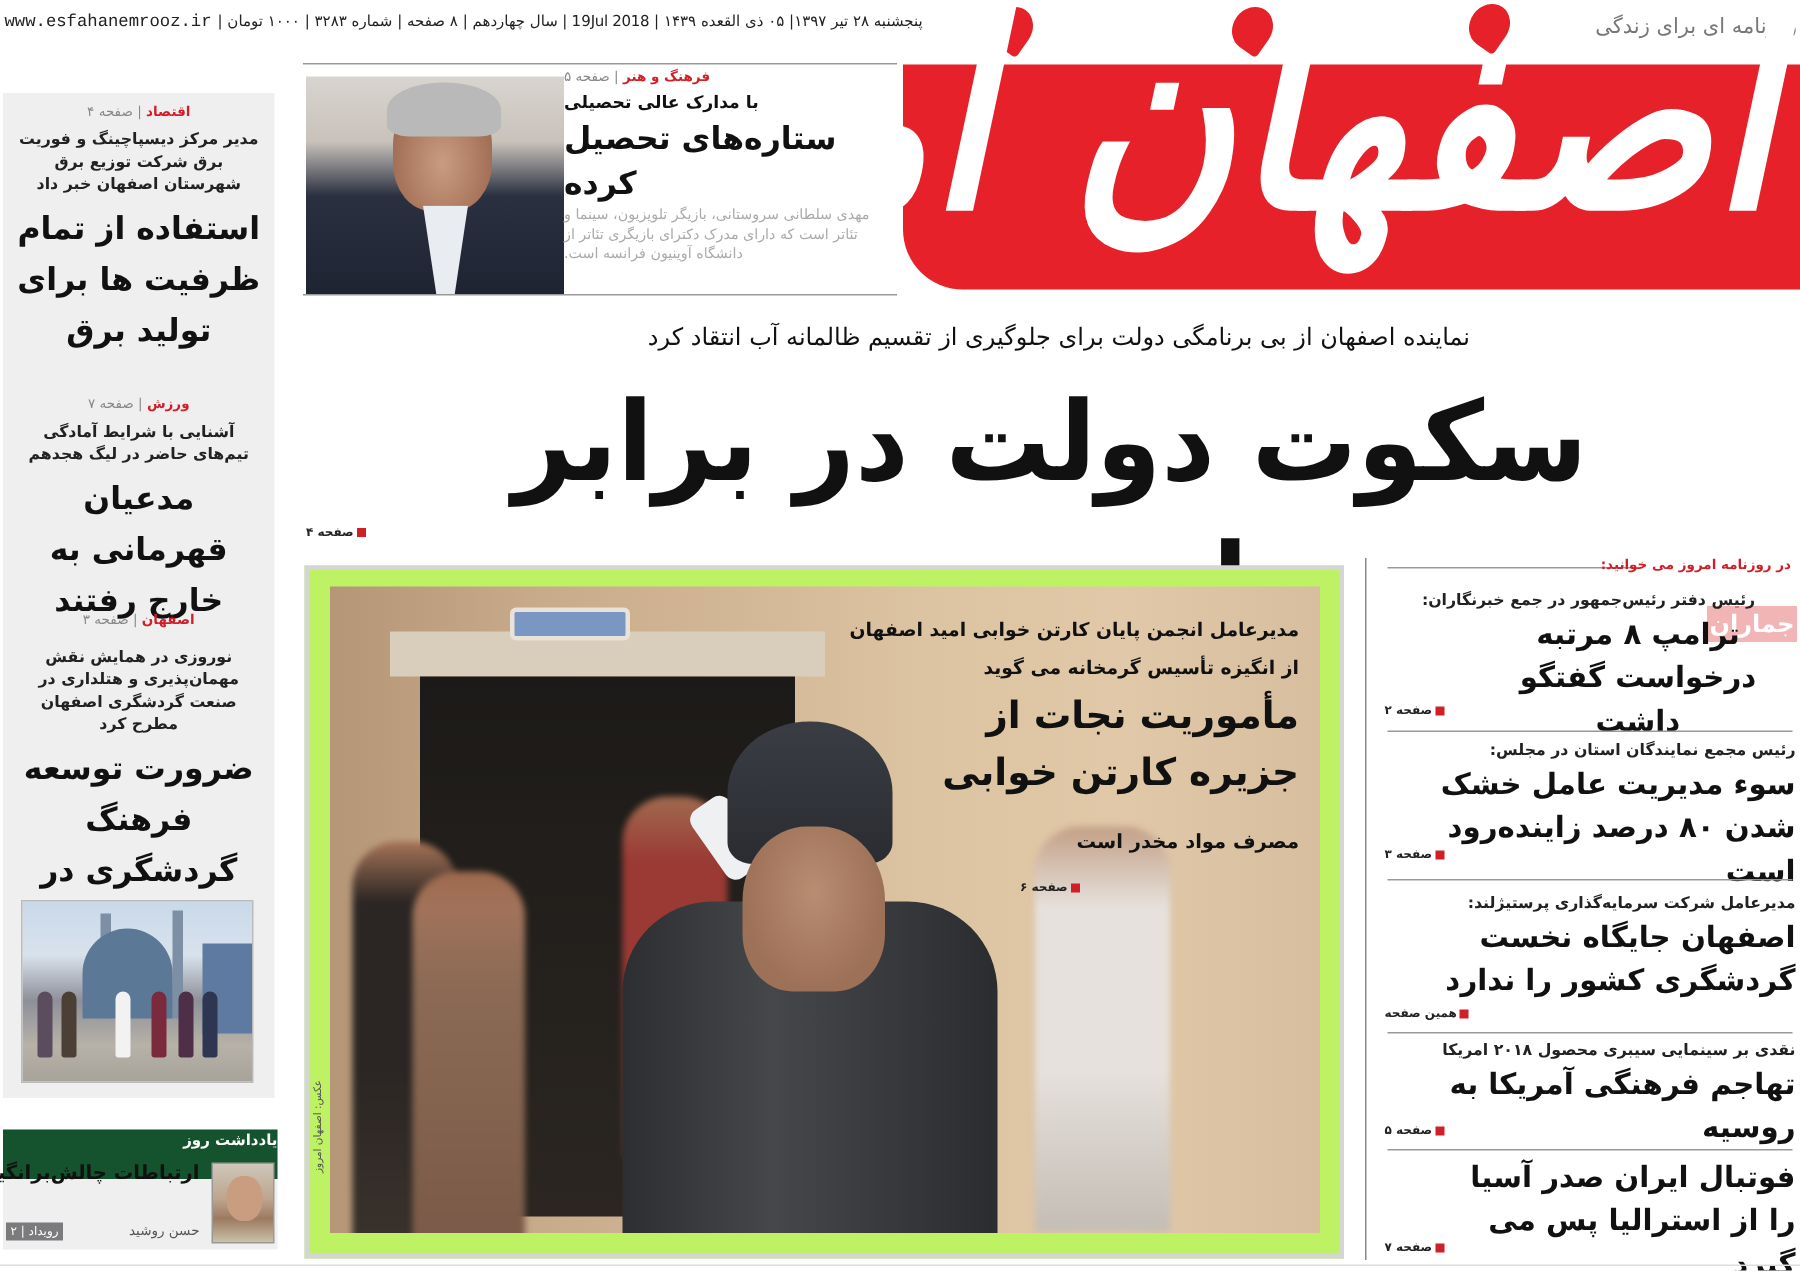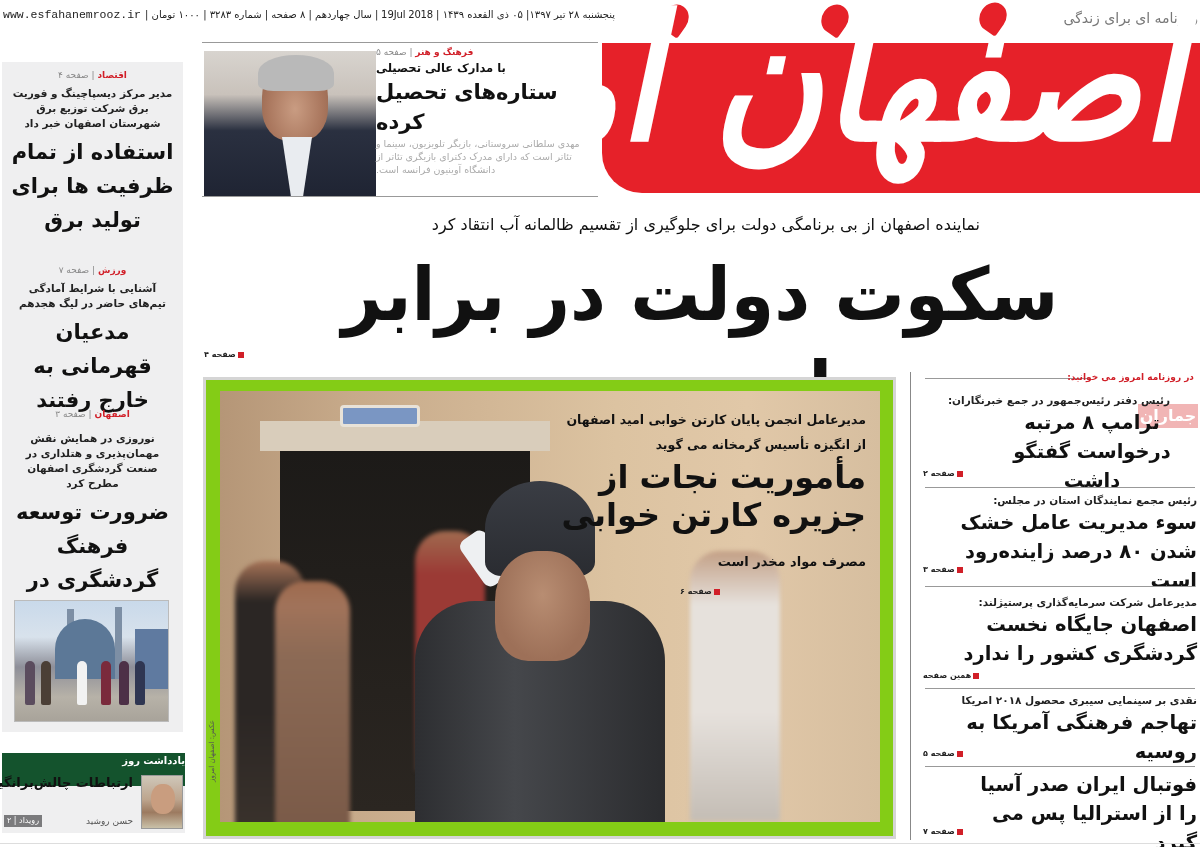--- a/index.html
+++ b/index.html
@@ -54,38 +54,38 @@
   .opinion-tag { position: absolute; left: 2px; top: 62px; height: 12px; background: #7b7b7d; color: #fff; font-size: 8px; padding: 0 3px; line-height: 12px; direction: rtl; }
 
   
   .main-kicker { position: absolute; left: 200px; top: 215px; width: 780px; text-align: right; direction: rtl; font-size: 16px; font-weight: normal; letter-spacing: -0.3px; }
   .main-headline { position: absolute; left: 230px; top: 252px; width: 940px; text-align: center; direction: rtl; font-size: 70px; font-weight: 900; font-family: "DejaVu Sans", sans-serif; letter-spacing: -2px; line-height: 90px; transform: scaleY(1.05); }
   .page-ref { font-size: 8px; color: #222; direction: rtl; white-space: nowrap; font-weight: bold; }
   .page-ref .sq { display: inline-block; width: 6px; height: 6px; background: #d11f28; margin-left: 2px; vertical-align: middle; }
   .main-pageref { position: absolute; left: 204px; top: 350px; }
 
   
-  .photo-frame { position: absolute; left: 203px; top: 377px; width: 693px; height: 462px; border: 3px solid #d5d5d5; background: #84cc16; }
+  .photo-frame { position: absolute; left: 203px; top: 377px; width: 693px; height: 462px; border: 3px solid #d5d5d5; background: #bef264; }
   .photo { position: absolute; left: 14px; top: 11px; width: 660px; height: 431px; overflow: hidden;
            background: linear-gradient(90deg,#b59677 0%,#c7aa8a 20%,#dcc3a1 60%,#e1c8a8 80%,#d6be9f 100%); }
   .photo .door { position: absolute; left: 60px; top: 60px; width: 250px; height: 360px; background: linear-gradient(180deg,#1c1a18,#2b2621); }
   .photo .doorframe { position: absolute; left: 40px; top: 30px; width: 290px; height: 30px; background: #d9cdbb; }
   .photo .sign { position: absolute; left: 120px; top: 14px; width: 80px; height: 22px; background: #7a96c3; border: 3px solid #e8e2d8; border-radius: 4px; }
   .photo .bg-man1 { position: absolute; left: 15px; top: 170px; width: 70px; height: 270px; background: linear-gradient(180deg,#a67357 0%,#2b2624 15%,#2b2624 55%,#3a322c 100%); border-radius: 30px 30px 0 0; filter: blur(2px); }
   .photo .bg-man2 { position: absolute; left: 55px; top: 190px; width: 75px; height: 250px; background: linear-gradient(180deg,#9e6a4e 0%,#a1735a 10%,#8c6a55 30%,#7a5a48 100%); border-radius: 30px 30px 0 0; filter: blur(2px); }
   .photo .bg-man3 { position: absolute; left: 195px; top: 140px; width: 70px; height: 240px; background: linear-gradient(180deg,#a06a4f 0%,#9b3a35 18%,#9b3a35 50%,#4a3a34 100%); border-radius: 30px 30px 0 0; filter: blur(2px); }
   .photo .bg-man4 { position: absolute; left: 470px; top: 160px; width: 90px; height: 270px; background: linear-gradient(180deg,#c3a086 0%,#e6e1dc 20%,#e6e1dc 60%,#c4bdb5 100%); border-radius: 30px 30px 0 0; filter: blur(2px); }
   .photo .man { position: absolute; left: 195px; top: 90px; width: 250px; height: 341px; }
   .photo .jacket { position: absolute; left: 0; top: 120px; width: 250px; height: 230px; background: linear-gradient(90deg,#2d2e31 0%,#45474b 40%,#2b2c2f 100%); border-radius: 60px 60px 0 0; }
   .photo .beanie { position: absolute; left: 70px; top: 0; width: 110px; height: 95px; background: linear-gradient(180deg,#3a3d44,#2a2c31); border-radius: 50% 50% 15% 15%; }
   .photo .hands { position: absolute; left: 80px; top: 70px; width: 95px; height: 110px; background: radial-gradient(ellipse at 50% 40%, #b88d72 0%, #9d7058 70%); border-radius: 45% 45% 35% 35%; }
   .photo .bottle { position: absolute; left: 55px; top: 50px; width: 30px; height: 55px; background: #eef0f2; border-radius: 8px; transform: rotate(-35deg); }
   .photo-text { position: absolute; right: 14px; top: 16px; width: 320px; direction: rtl; text-align: right; color: #111; }
   .photo-text .sub { font-size: 12.5px; font-weight: bold; line-height: 25px; }
-  .photo-text .title { font-size: 32px; font-weight: bold; line-height: 36px; letter-spacing: -0.5px; margin-top: 2px; }
+  .photo-text .title { font-size: 25px; font-weight: bold; line-height: 36px; letter-spacing: -0.5px; margin-top: 2px; }
   .photo-text .lead { font-size: 13px; font-weight: bold; line-height: 25px; margin-top: 4px; }
   .photo-pageref { position: absolute; left: 460px; top: 196px; }
   .photo-credit { position: absolute; left: 2px; top: 340px; width: 10px; height: 100px; font-size: 7px; color: #555; writing-mode: vertical-rl; transform: rotate(180deg); direction: rtl; }
 
   
   .rightcol { position: absolute; left: 910px; top: 372px; width: 288px; height: 468px; border-left: 1px solid #888; }
   .rc-head { position: absolute; right: 4px; top: 0px; font-size: 9px; color: #d11f28; direction: rtl; font-weight: bold; }
   .rc-head-line { position: absolute; left: 14px; top: 6px; width: 165px; height: 1px; background: #999; }
   .rc-story { position: absolute; left: 10px; width: 276px; direction: rtl; text-align: right; }
   .rc-story .sub { font-size: 10.5px; font-weight: bold; line-height: 16px; color: #222; white-space: nowrap; }

